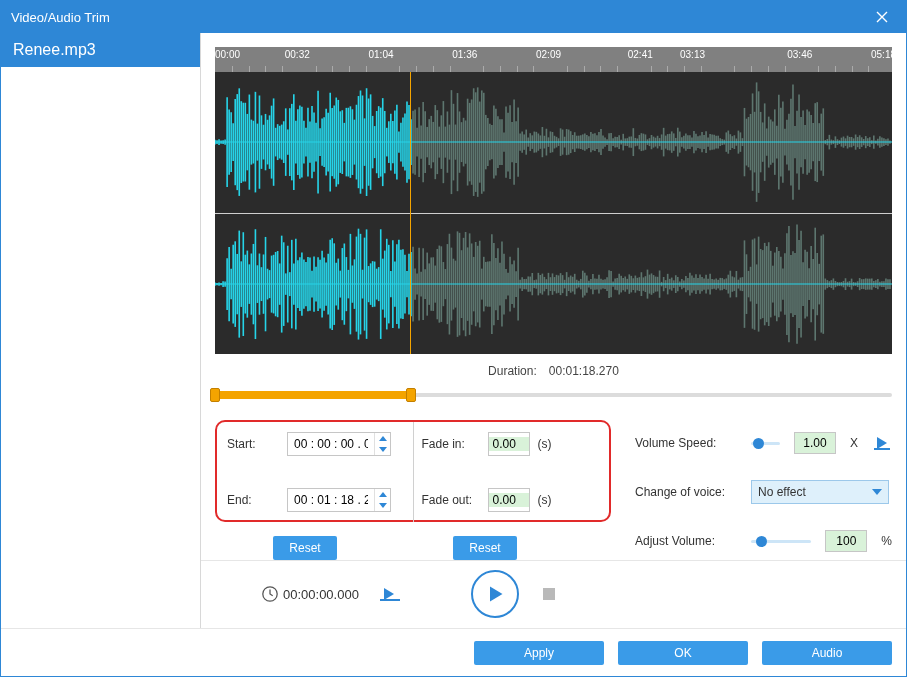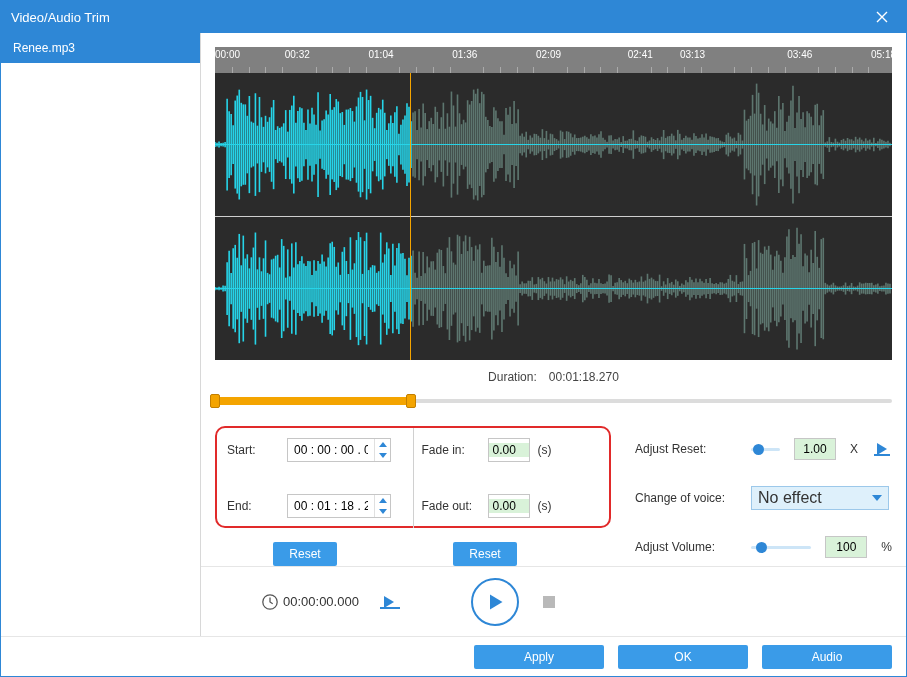--- a/index.html
+++ b/index.html
@@ -20,21 +20,21 @@
     width: 28px; height: 28px; display: flex; align-items: center; justify-content: center;
     cursor: pointer; font-size: 16px;
   }
   .body {
     flex: 1; display: flex; min-height: 0;
   }
   .sidebar {
     width: 200px; border-right: 1px solid #d8d8d8; background: #fff;
   }
   .sidebar-item {
-    background: #2e87d6; color: #fff; padding: 8px 12px; font-size: 12px;
+    background: #2e87d6; color: #fff; padding: 8px 12px; font-size: 16px;
     cursor: pointer;
   }
   .main {
     flex: 1; display: flex; flex-direction: column; padding: 0 14px 0 14px;
     min-width: 0;
   }
   
   .ruler {
     position: relative; height: 26px; background: #808080; color:#fff;
     font-size: 10px; margin-top: 14px;
@@ -124,21 +124,21 @@
   }
   .slider .thumb {
     position:absolute; top:2px; width:11px; height:11px; background:#2e87d6; border-radius:50%; cursor:pointer;
   }
   .valbox {
     border:1px solid #c6c6c6; background:#d9f2d9; font-size:12px; width:42px; height:22px;
     text-align:center; outline:none;
   }
   .select {
     border:1px solid #9cc8ea; background:#def0fb; height:24px; width:138px;
-    display:flex; align-items:center; padding: 0 6px; font-size:16px; cursor:pointer;
+    display:flex; align-items:center; padding: 0 6px; font-size:12px; cursor:pointer;
     justify-content:space-between; color:#333;
   }
   .select svg { width:10px; height:6px; fill:#2e87d6; }
   .play-icon-btn {
     width:20px; height:20px; display:flex; align-items:center; justify-content:center;
     cursor:pointer;
   }
   .play-icon-btn svg { width:16px; height:16px; fill:#2e87d6; }
 
   
@@ -157,21 +157,21 @@
     width:20px; height:20px; display:flex; align-items:center; justify-content:center; cursor:pointer;
   }
   .stopbtn div { width:12px; height:12px; background:#b9b9b9; }
   .go-btn {
     width:22px; height:18px; cursor:pointer; display:flex; align-items:center; justify-content:center;
   }
   .go-btn svg { width:20px; height:16px; fill:#2e87d6; }
 
   
   .footer {
-    height:40px; border-top:1px solid #e6e6e6; display:flex; align-items:center;
+    height:48px; border-top:1px solid #e6e6e6; display:flex; align-items:center;
     justify-content:flex-end; gap:14px; padding: 0 14px;
   }
 </style>
 </head>
 <body>
 
 <div class="window">
   <div class="titlebar">
     <span class="title">Video/Audio Trim</span>
     <span class="close">
@@ -991,21 +991,21 @@
             </div>
           </div>
           <div class="reset-row">
             <button class="btn">Reset</button>
             <button class="btn">Reset</button>
           </div>
         </div>
 
         <div class="rightcol">
           <div class="rrow">
-            <label>Adjust Reset:</label>
+            <label>Volume Speed:</label>
             <div class="slider">
               <div class="track"></div>
                 <div class="thumb" style="left:6%"></div>
             </div>
             <input class="valbox" value="1.00" style="">
             <span>X</span>
             <span class="play-icon-btn">
               <svg viewBox="0 0 16 16">
                   <path d="M3 2 L13 8 L3 14 Z"></path>
                   <rect x="0" y="13" width="16" height="2"></rect>

